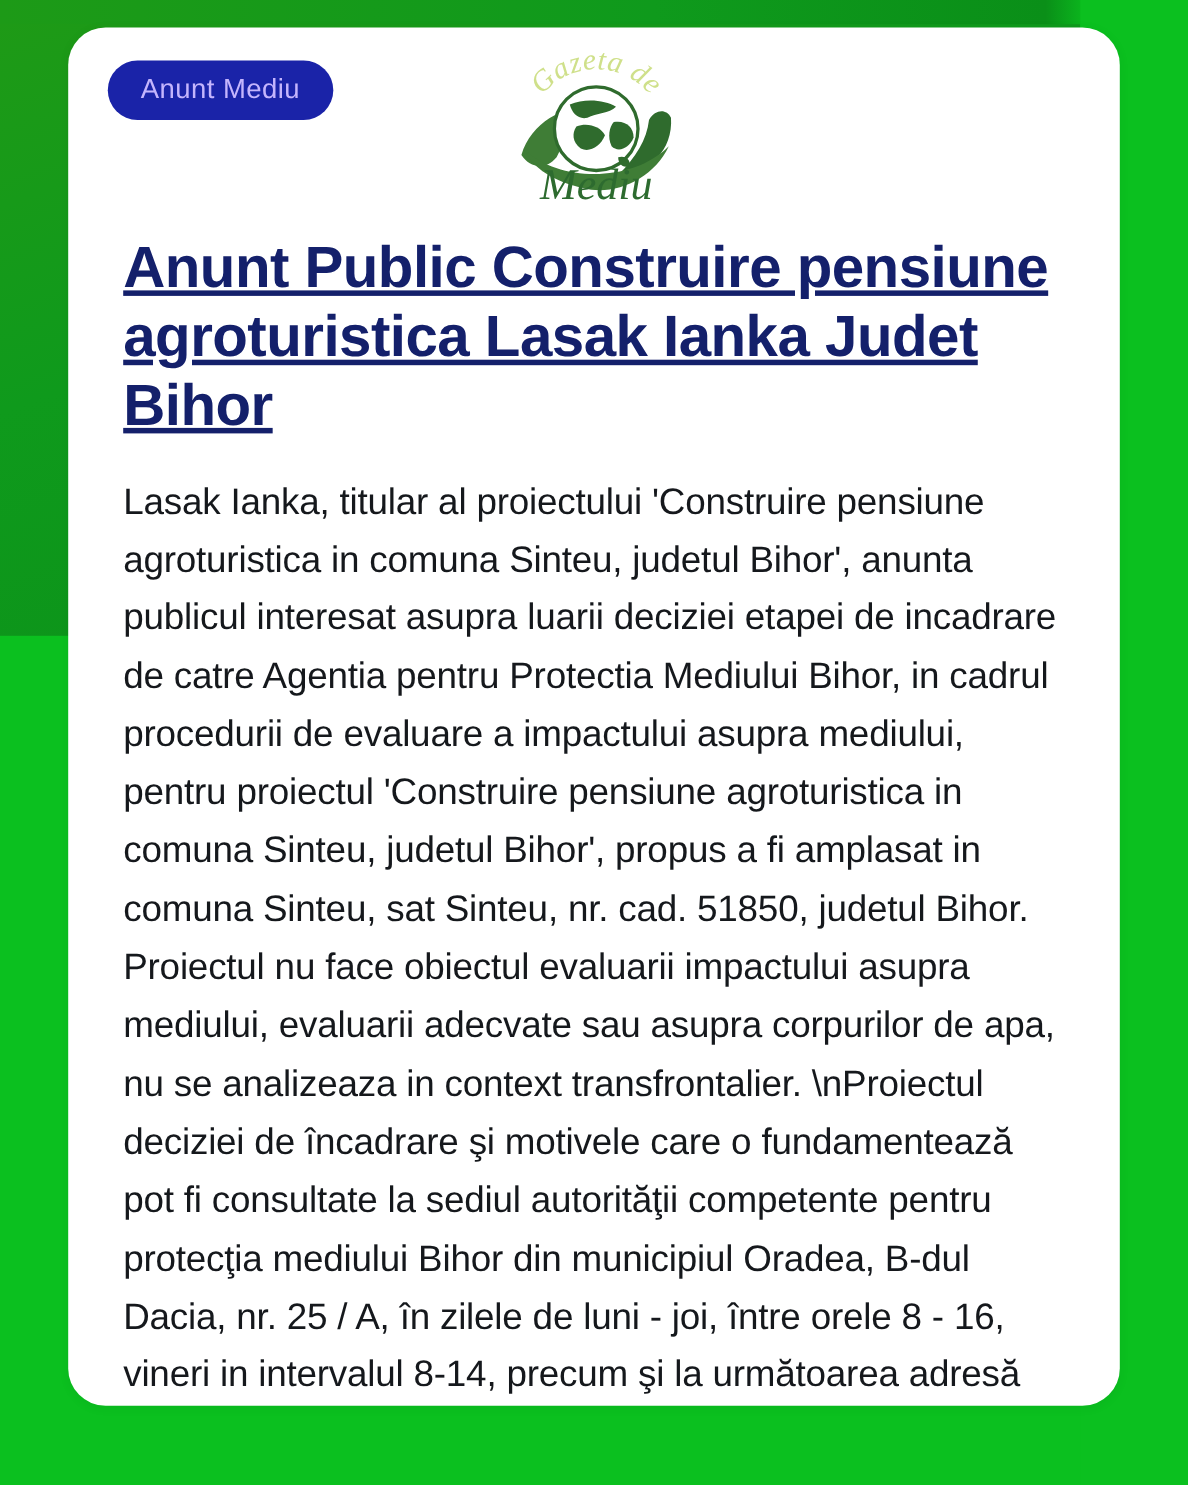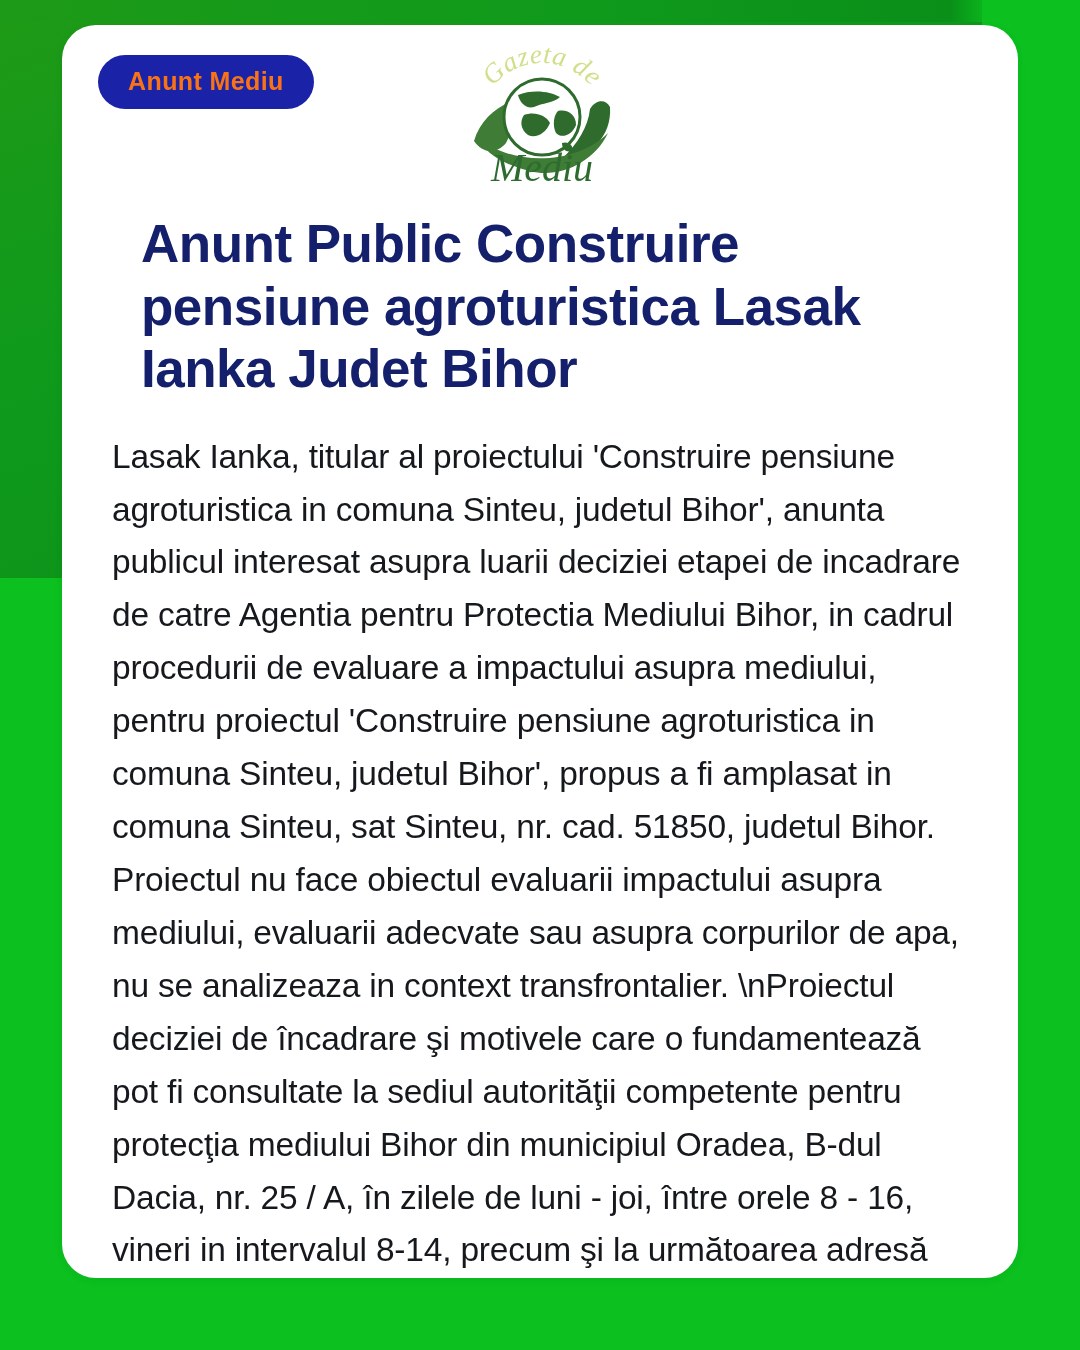--- a/index.html
+++ b/index.html
@@ -78,49 +78,50 @@
   .header-row {
     position: relative;
     height: 160px;
   }
 
   .badge {
     position: absolute;
     left: 36px;
     top: 30px;
     background: #1a23a8;
-    color: #f97316;
+    color: #c4b5fd;
     font-size: 25px;
-    font-weight: 700;
+    font-weight: 400;
     letter-spacing: 0.4px;
     padding: 14px 30px 15px 30px;
     border-radius: 32px;
     line-height: 1;
     white-space: nowrap;
   }
 
   
   .logo {
     position: absolute;
     left: 400px;
     top: 8px;
     width: 160px;
     height: 152px;
   }
   .logo svg { display: block; }
 
   
   .title {
     margin: 0;
-    padding: 28px 58px 0 79px;
+    padding: 28px 58px 0 50px;
     color: #14206b;
     font-size: 53px;
     font-weight: 800;
     line-height: 1.18;
     letter-spacing: -0.5px;
+    text-decoration: underline;
   }
 
   
   .body-text {
     margin: 0;
     padding: 30px 55px 0 50px;
     color: #15181c;
     font-size: 33.5px;
     line-height: 1.58;
     letter-spacing: -0.2px;

